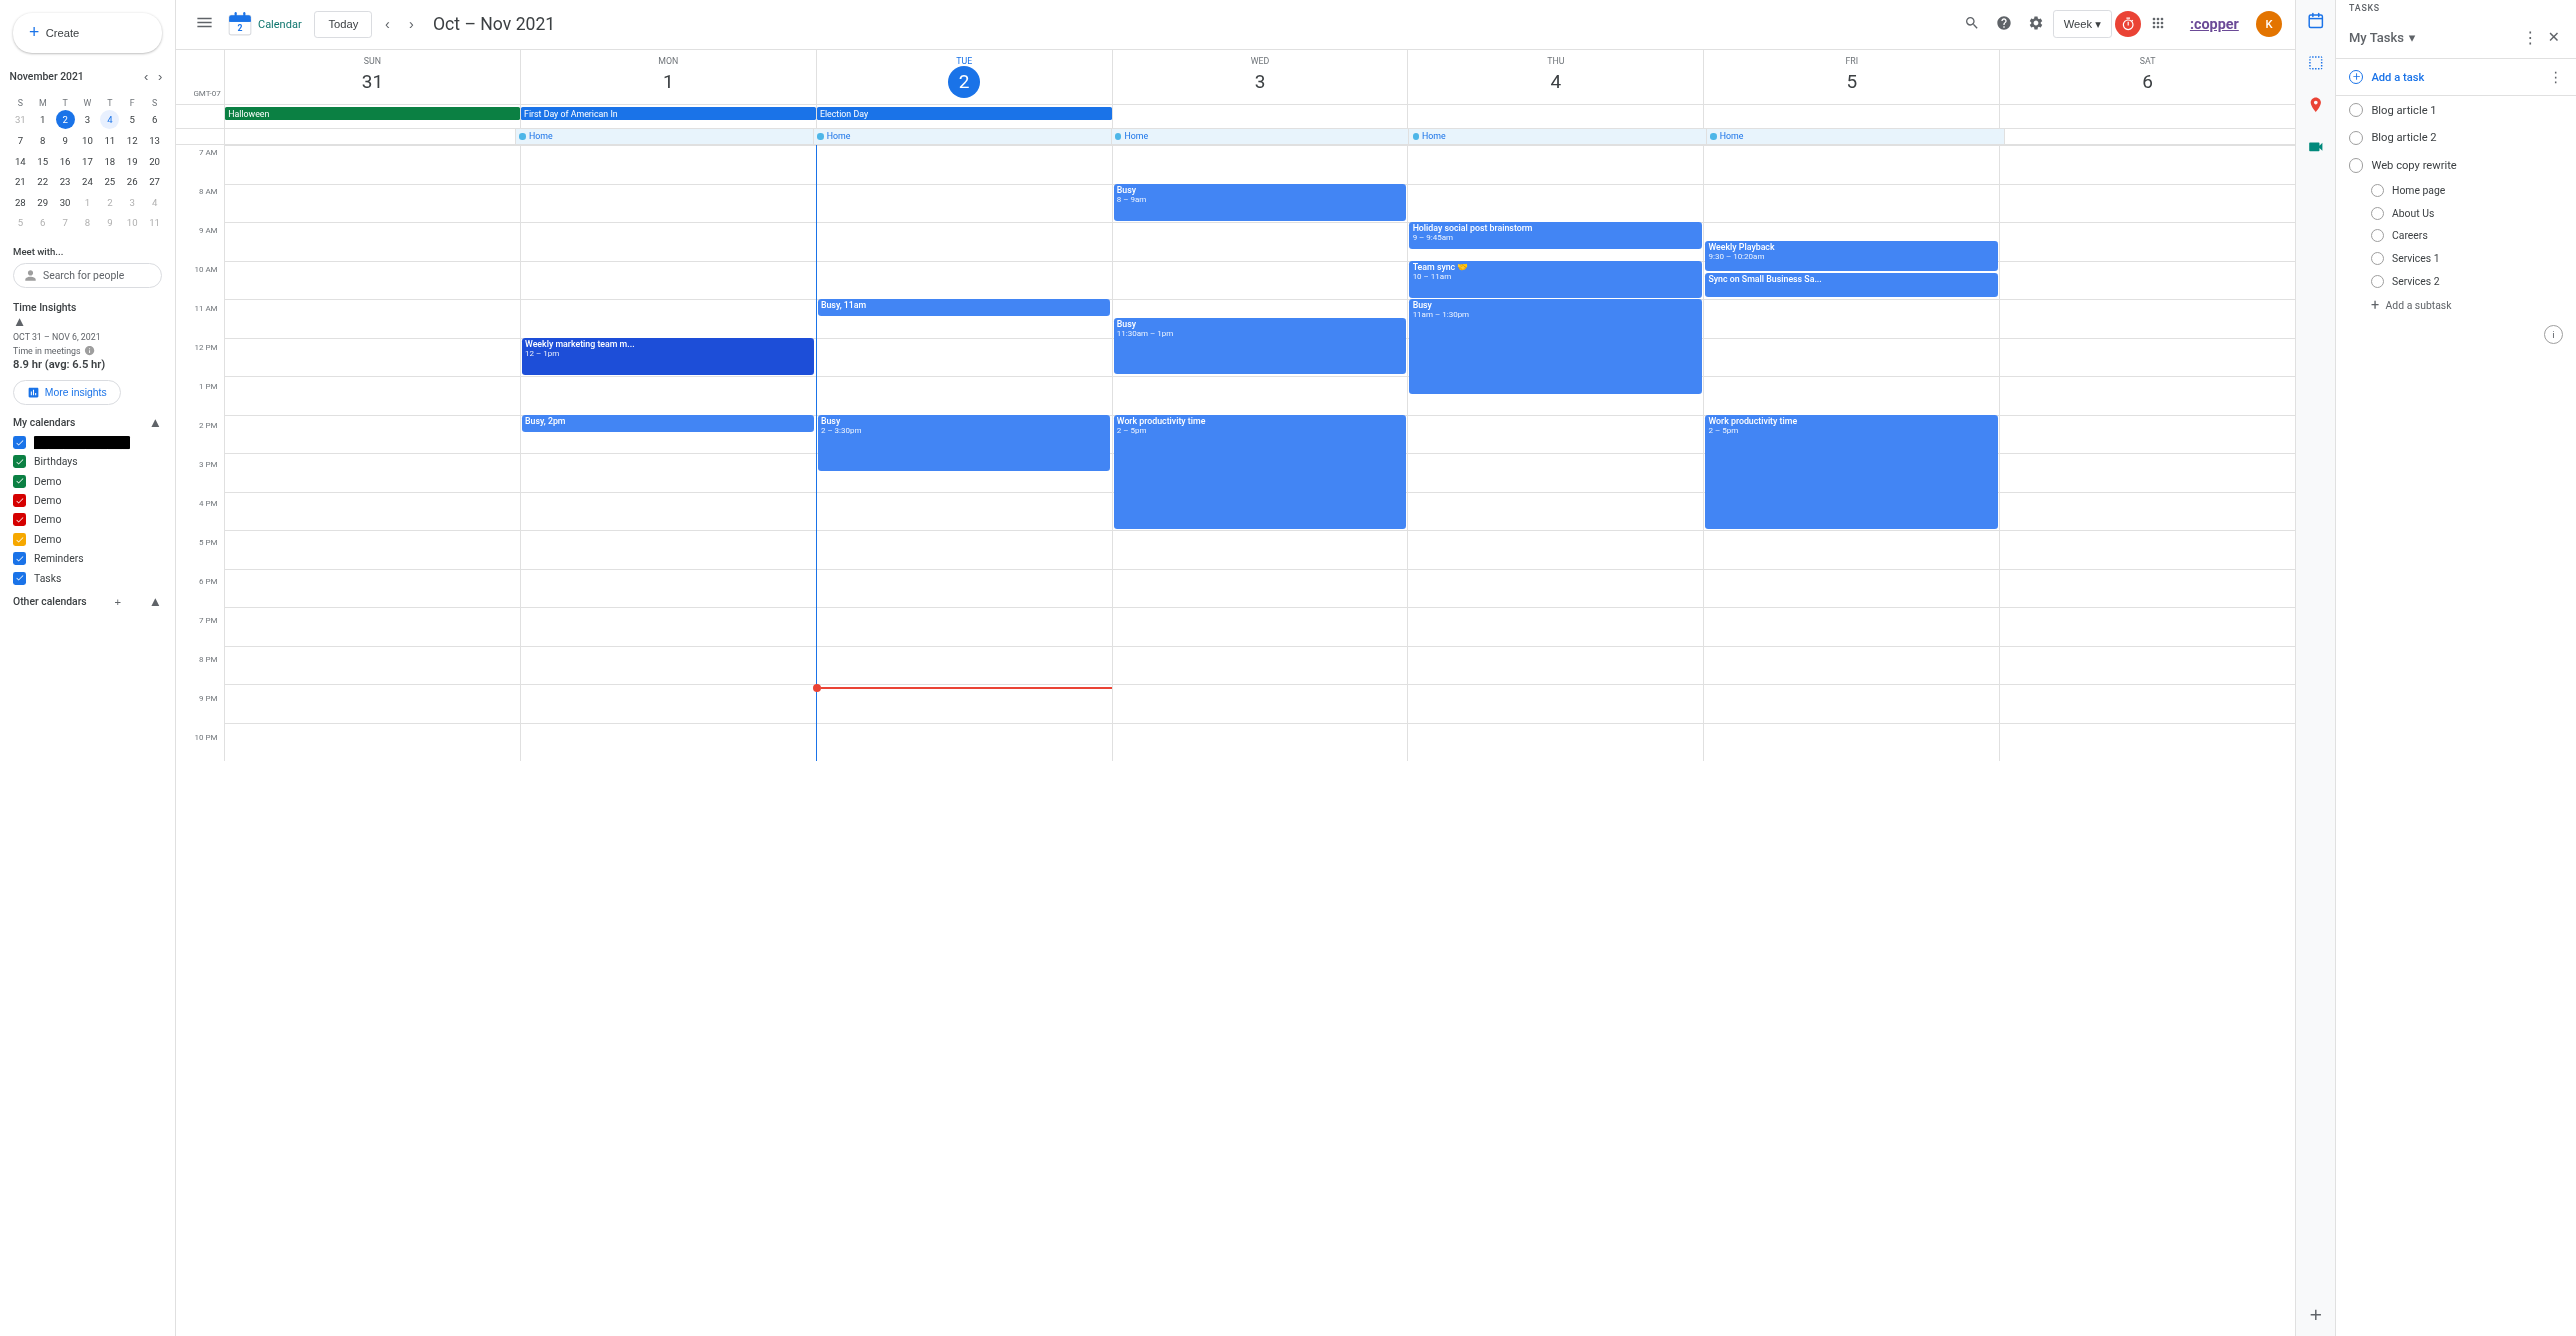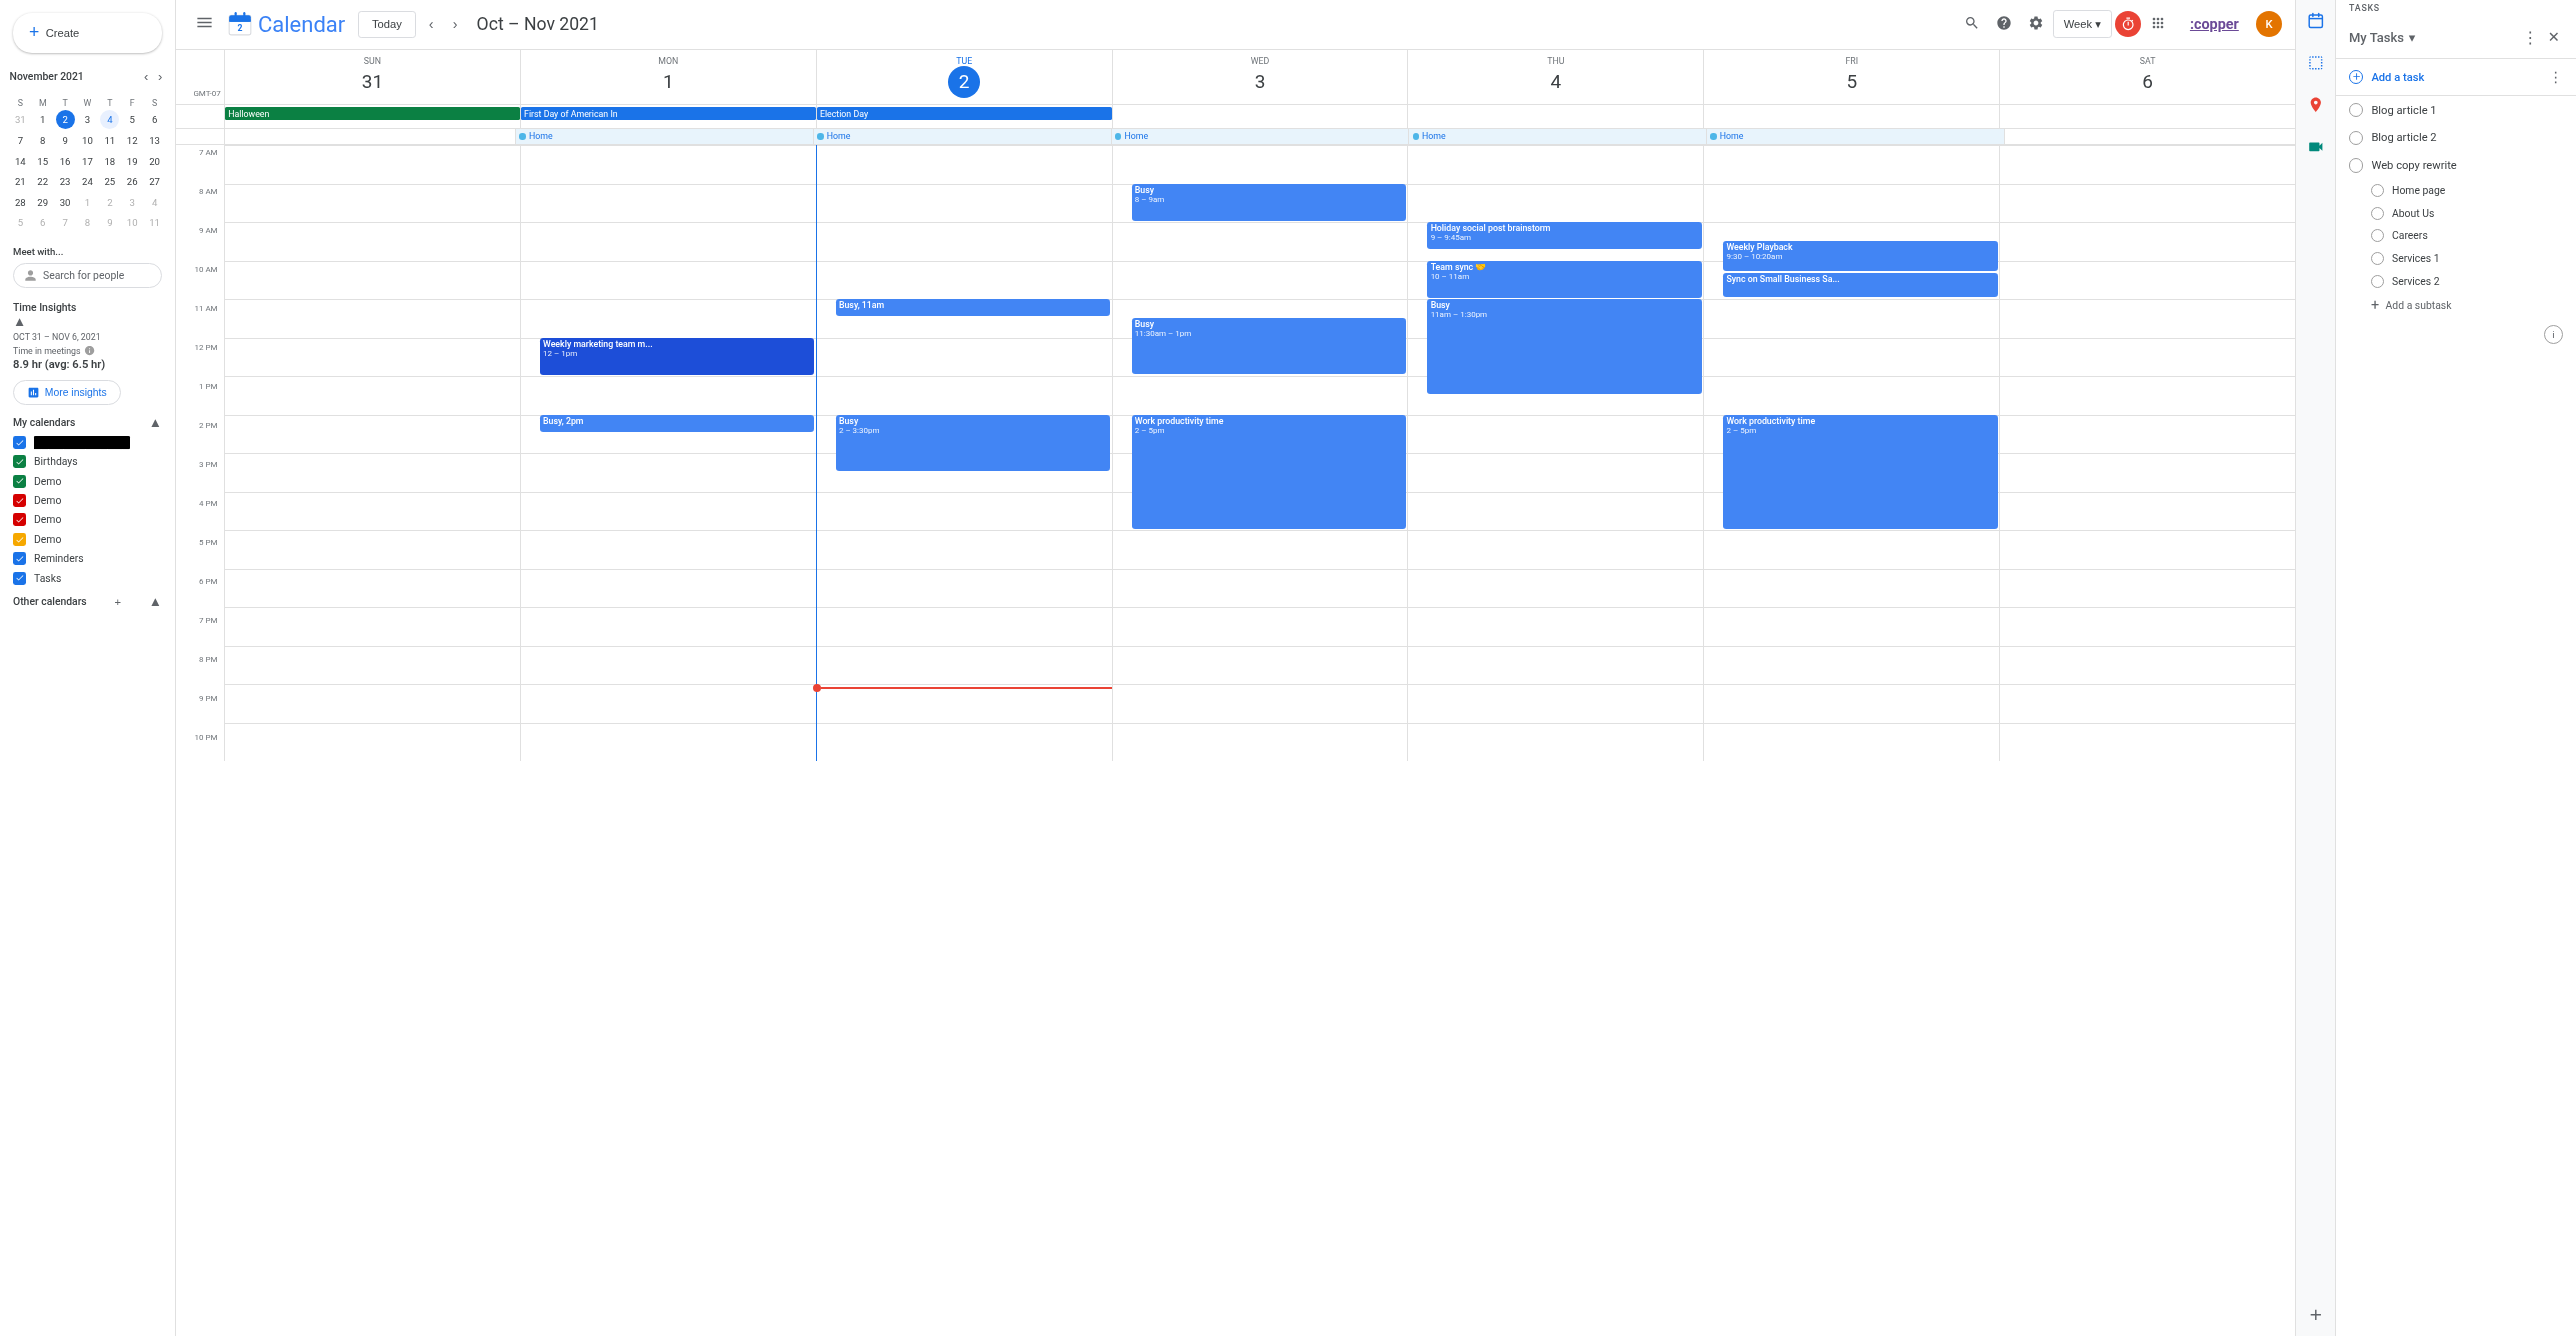--- a/index.html
+++ b/index.html
@@ -45,21 +45,21 @@
     .cal-label { font-size: 10.4px; color: #3c4043; }
 
     
     .main { flex: 1; display: flex; flex-direction: column; overflow: hidden; }
 
     
     .topbar { display: flex; align-items: center; padding: 6.4px 13px; gap: 6.4px; border-bottom: 0.8px solid #e0e0e0; }
     .menu-btn { background: none; border: none; cursor: pointer; padding: 6.4px; border-radius: 50%; color: #5f6368; font-size: 16px; }
     .logo { display: flex; align-items: center; gap: 4.8px; margin-right: 6.4px; }
     .logo-icon { width: 26px; height: 26px; }
-    .logo-text { font-size: 22px; color: #3b82f6; font-weight: 400; }
+    .logo-text { font-size: 11px; color: #0f766e; font-weight: 400; }
     .today-btn { padding: 6.4px 13px; border: 0.8px solid #dadce0; border-radius: 3.2px; background: #fff; cursor: pointer; font-size: 11.2px; color: #3c4043; font-weight: 500; }
     .nav-btn { background: none; border: none; cursor: pointer; padding: 6.4px; border-radius: 50%; color: #5f6368; font-size: 14.4px; }
     .date-range { font-size: 17.6px; color: #3c4043; font-weight: 400; margin: 0 6.4px; flex: 1; }
     .topbar-icons { display: flex; align-items: center; gap: 3.2px; }
     .icon-btn { background: none; border: none; cursor: pointer; padding: 6.4px; border-radius: 50%; color: #5f6368; font-size: 14.4px; }
     .week-selector { display: flex; align-items: center; gap: 3.2px; padding: 6.4px 9.6px; border: 0.8px solid #dadce0; border-radius: 3.2px; background: #fff; cursor: pointer; font-size: 11.2px; color: #3c4043; font-weight: 500; }
     .copper-logo { font-size: 14.4px; color: #6b4a97; font-weight: 700; margin: 0 14px; text-decoration: underline; }
     .avatar { width: 26px; height: 26px; border-radius: 50%; background: #e37400; display: flex; align-items: center; justify-content: center; color: #fff; font-size: 11.2px; font-weight: 500; }
 
     
@@ -83,21 +83,21 @@
     .home-cell { flex: 1; border-left: 0.8px solid #e0e0e0; background: #e8f4fc; font-size: 8.8px; color: #1a73e8; padding: 1.6px 3.2px; display: flex; align-items: center; gap: 3.2px; }
     .home-dot { width: 6.4px; height: 6.4px; border-radius: 50%; background: #4db6e8; }
 
     
     .time-grid { flex: 1; display: flex; overflow-y: auto; position: relative; }
     .time-labels { width: 48px; min-width: 48px; }
     .time-slot-label { height: 39px; display: flex; align-items: flex-start; justify-content: flex-end; padding-right: 6.4px; padding-top: 3.2px; font-size: 8px; color: #70757a; }
     .day-columns { flex: 1; display: flex; position: relative; }
     .day-col { flex: 1; border-left: 0.8px solid #e0e0e0; position: relative; }
     .hour-line { position: absolute; left: 0; right: 0; border-top: 0.8px solid #e0e0e0; }
-    .event-block { position: absolute; left: 19px; right: 1.6px; border-radius: 3.2px; padding: 1.6px 3.2px; font-size: 8.8px; color: #fff; overflow: hidden; cursor: pointer; }
+    .event-block { position: absolute; left: 1px; right: 1.6px; border-radius: 3.2px; padding: 1.6px 3.2px; font-size: 8.8px; color: #fff; overflow: hidden; cursor: pointer; }
     .event-title { font-weight: 500; white-space: nowrap; overflow: hidden; text-overflow: ellipsis; }
     .event-time { font-size: 8px; opacity: 0.9; }
 
     
     .current-time-line { position: absolute; left: 0; right: 0; display: flex; align-items: center; z-index: 10; }
     .current-time-dot { width: 8px; height: 8px; border-radius: 50%; background: #ea4335; margin-left: -4px; }
     .current-time-bar { flex: 1; height: 1.6px; background: #ea4335; }
 
     
     .right-panel { width: 241px; min-width: 241px; border-left: 0.8px solid #e0e0e0; display: flex; flex-direction: column; }

